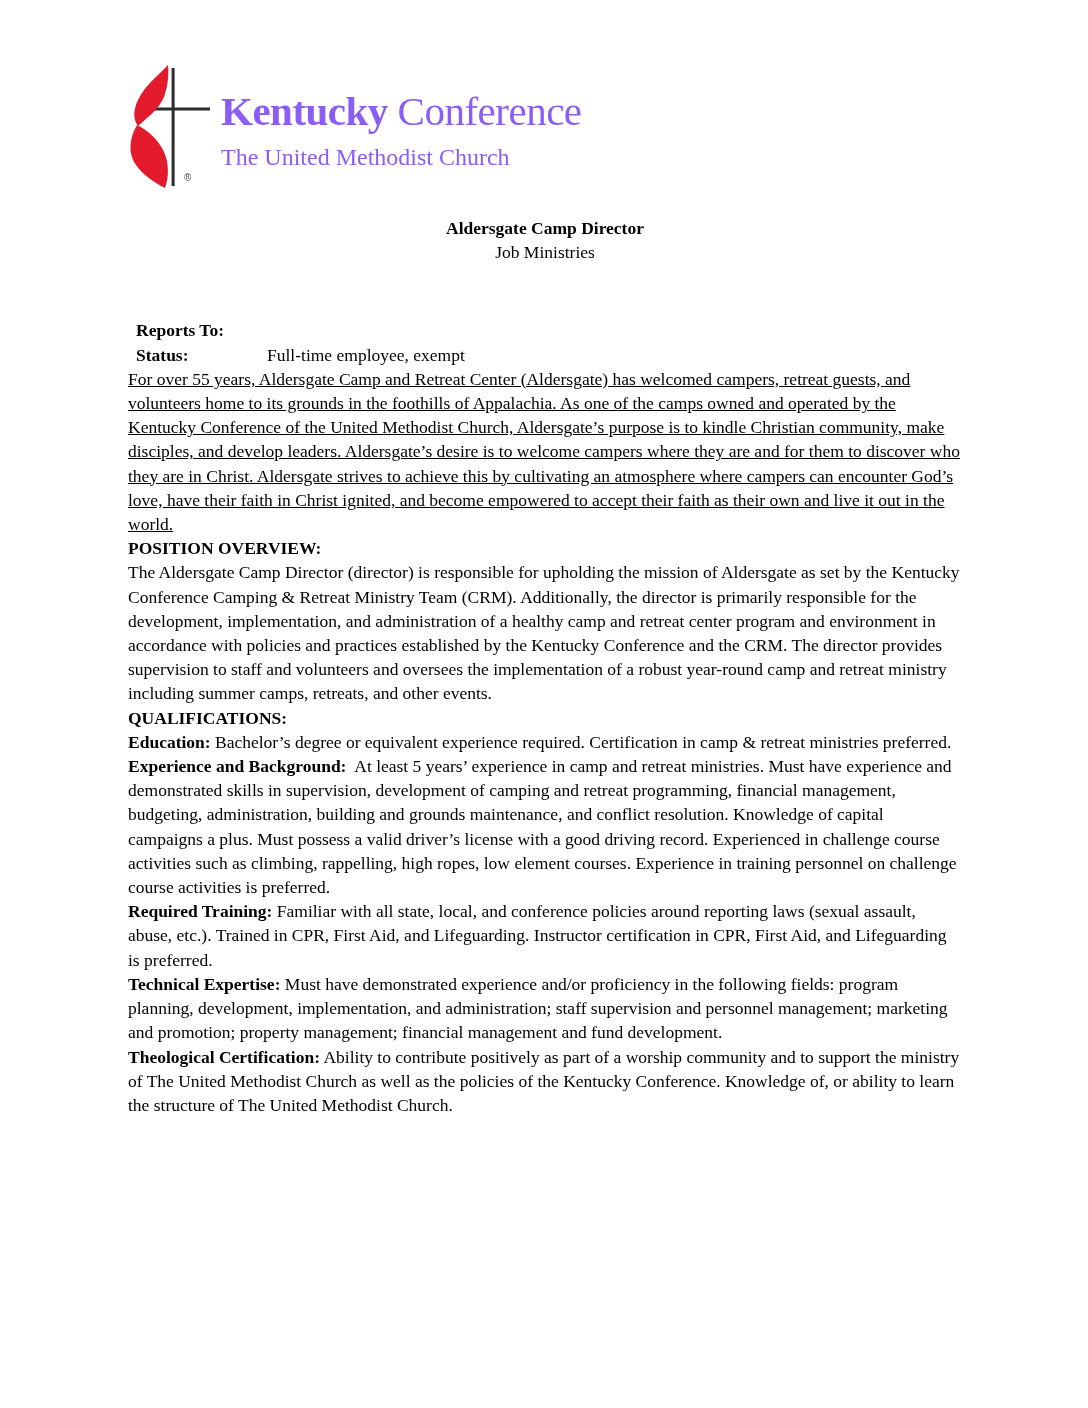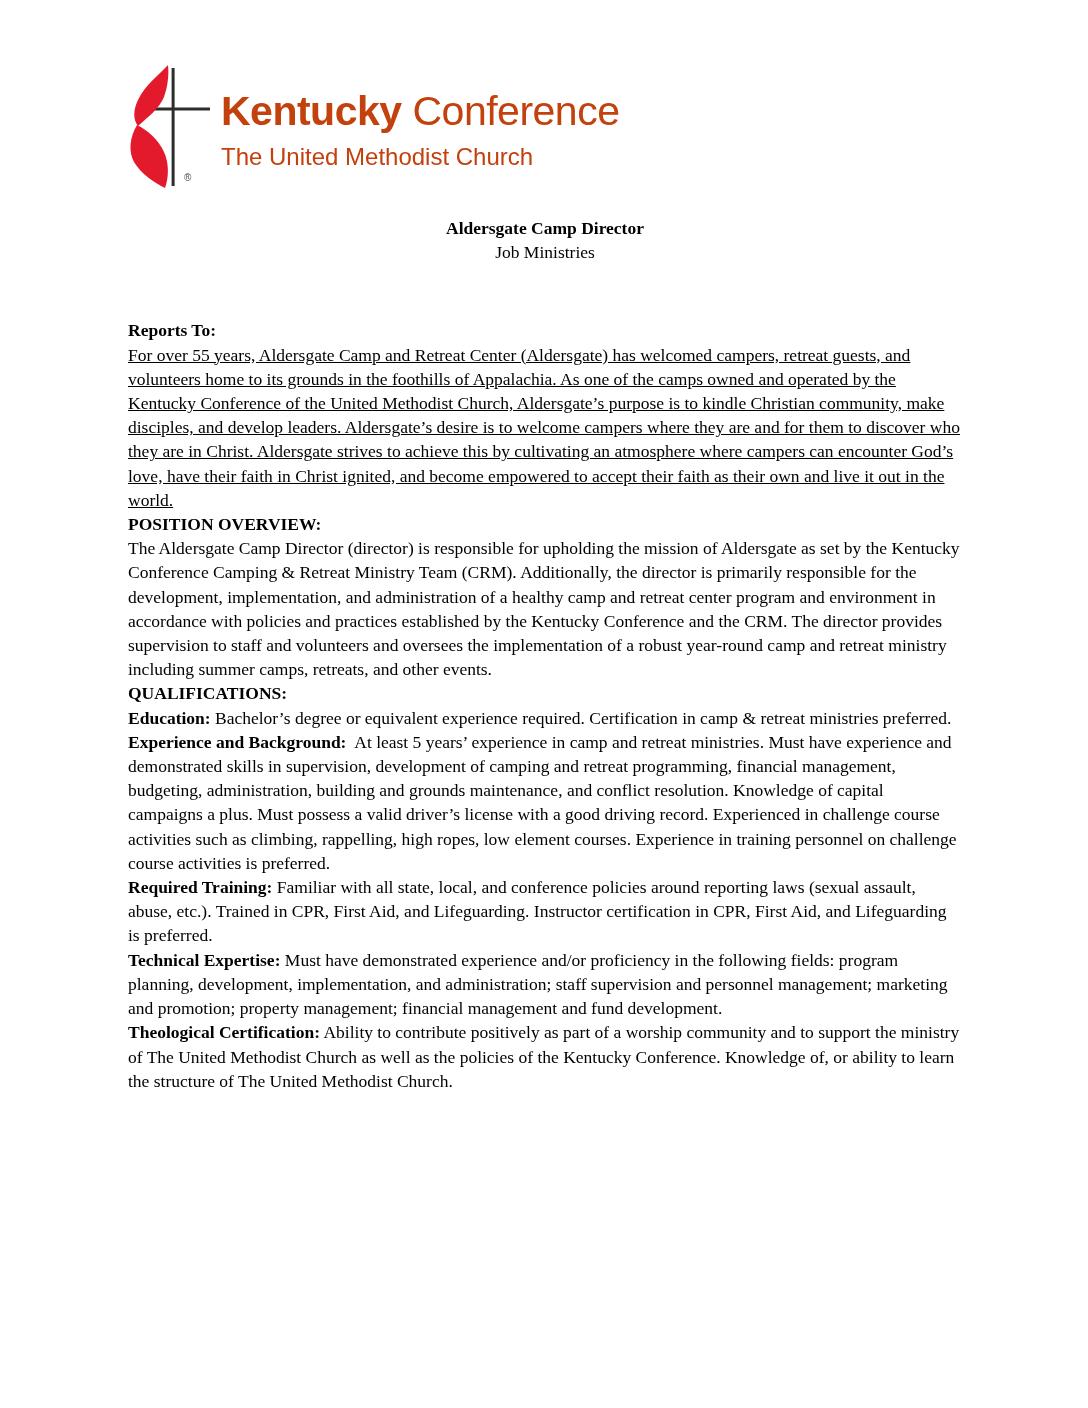--- a/index.html
+++ b/index.html
@@ -27,22 +27,22 @@
   .reg-mark {
     position: absolute;
     left: 66px;
     top: 110px;
     font-size: 10px;
     font-family: "Liberation Sans", sans-serif;
     color: #4a4a4a;
   }
   .logo-text {
     margin-left: 3px;
-    font-family: Liberation Sans, sans-serif;
-    color: #c2410c;
+    font-family: Liberation Serif, serif;
+    color: #8b5cf6;
   }
   .brand {
     margin-top: 29px;
     font-size: 41px;
     line-height: 41px;
     letter-spacing: -0.5px;
     white-space: nowrap;
   }
   .brand-bold { font-weight: 700; }
   .brand-light { font-weight: 400; }
@@ -59,21 +59,21 @@
     position: absolute;
     left: 128px;
     top: 216px;
     width: 834px;
     font-size: 17.5px;
     line-height: 24.2px;
   }
   .doc p { margin: 0; }
   .title-block { text-align: center; }
   .title-line1 { font-weight: bold; }
-  .meta-block { margin-top: 54px; }
+  .meta-block { margin-top: 54px; margin-left: 8px; }
   .meta-row { display: flex; }
   .meta-label { width: 131px; font-weight: bold; flex: 0 0 auto; }
   .intro { margin-top: 35px; text-decoration: underline; }
   .heading { font-weight: bold; }
   .gap { margin-top: 14px; }
   .lbl { font-weight: bold; }
 </style>
 </head>
 <body>
 
@@ -105,20 +105,24 @@
 
     <div class="title-block">
       <p class="title-line1">Aldersgate Camp Director</p>
       <p class="title-line2">Job Ministries</p>
     </div>
 
     <div class="meta-block">
       <div class="meta-row">
         <span class="meta-label">Reports To:</span>
       </div>
+      <div class="meta-row">
+        <span class="meta-label">Status:</span>
+        <span class="meta-value">Full-time employee, exempt</span>
+      </div>
     </div>
 
     <p class="intro">For over 55 years, Aldersgate Camp and Retreat Center (Aldersgate) has welcomed campers, retreat guests, and volunteers home to its grounds in the foothills of Appalachia. As one of the camps owned and operated by the Kentucky Conference of the United Methodist Church, Aldersgate’s purpose is to kindle Christian community, make disciples, and develop leaders. Aldersgate’s desire is to welcome campers where they are and for them to discover who they are in Christ. Aldersgate strives to achieve this by cultivating an atmosphere where campers can encounter God’s love, have their faith in Christ ignited, and become empowered to accept their faith as their own and live it out in the world.</p>
 
     <p class="heading gap">POSITION OVERVIEW:</p>
     <p>The Aldersgate Camp Director (director) is responsible for upholding the mission of Aldersgate as set by the Kentucky Conference Camping &amp; Retreat Ministry Team (CRM). Additionally, the director is primarily responsible for the development, implementation, and administration of a healthy camp and retreat center program and environment in accordance with policies and practices established by the Kentucky Conference and the CRM. The director provides supervision to staff and volunteers and oversees the implementation of a robust year-round camp and retreat ministry including summer camps, retreats, and other events.</p>
 
     <p class="heading gap">QUALIFICATIONS:</p>
 
     <p><span class="lbl">Education:</span> <span>Bachelor’s degree or equivalent experience required. Certification in camp &amp; retreat ministries preferred.</span></p>

